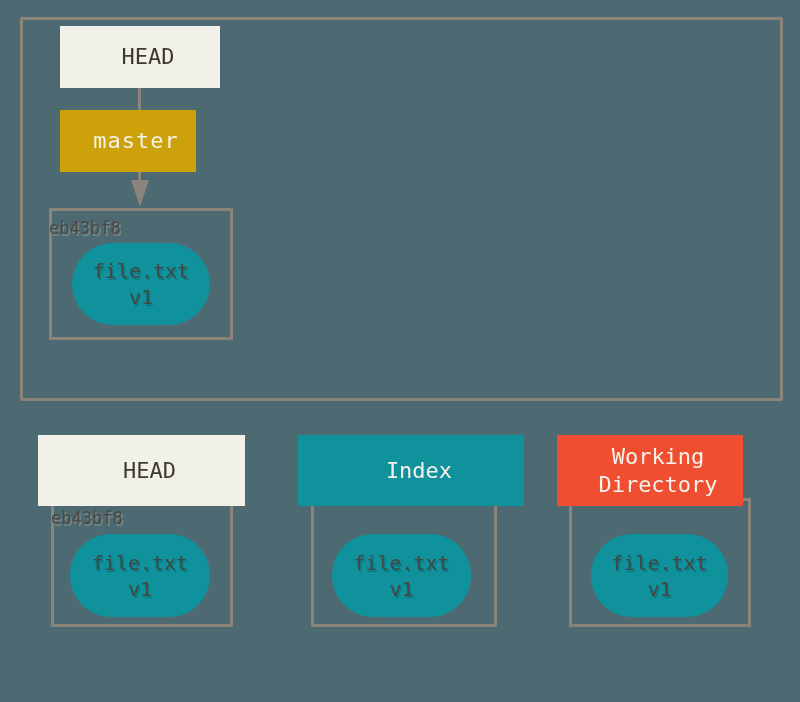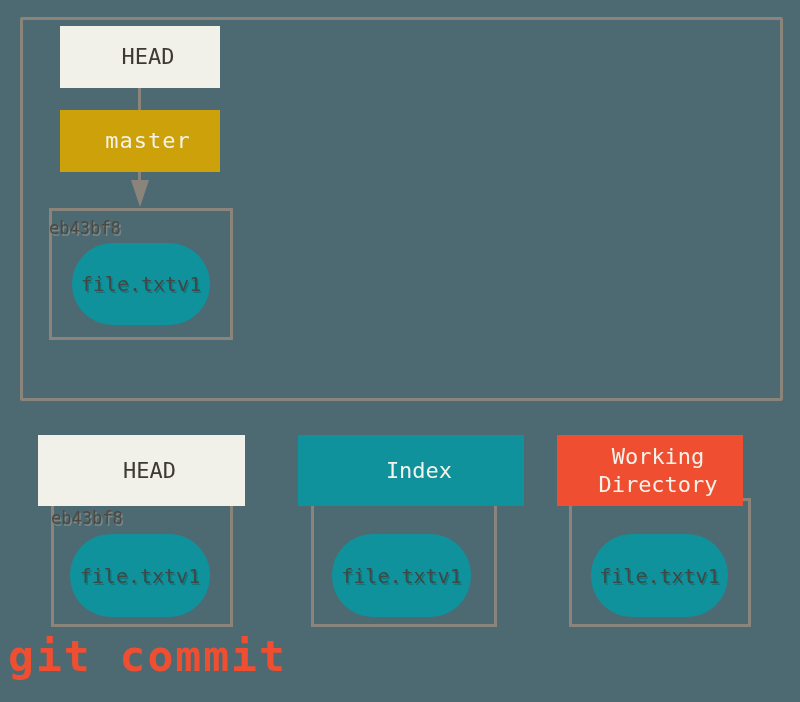--- a/index.html
+++ b/index.html
@@ -22,38 +22,38 @@
   .repo-container { left:20px; top:17px; width:763px; height:384px;
     border:3px solid var(--border); border-radius:2px; z-index:0; }
 
   .label-box { font-size:22px; text-align:center; line-height:1.25; z-index:2;padding-left:16px; }
   .box-cream { background:var(--cream); color:var(--dark_text); }
   .box-gold { background:var(--gold); color:var(--light_text); }
   .box-teal { background:var(--teal); color:var(--light_text); }
   .box-red { background:var(--red); color:var(--light_text); }
 
   .head-top { left:60px; top:26px; width:160px; height:62px; }
-  .master-box { left:60px; top:110px; width:160px; height:62px; letter-spacing:1px; }
+  .master-box { left:60px; top:110px; width:136px; height:62px; letter-spacing:1px; }
 
   .connector { background:var(--border); width:3px; z-index:1; }
   .conn-head-master { left:138px; top:88px; height:22px; }
   .conn-master-commit { left:138px; top:172px; height:9px; }
   .arrow-down { left:131px; top:180px; width:0; height:0;
     border-left:9px solid transparent; border-right:9px solid transparent;
     border-top:27px solid var(--border); z-index:1; }
 
   .outline-box { border:3px solid var(--border); background:transparent; z-index:1; }
   .commit-box { left:49px; top:208px; width:184px; height:132px; }
 
   .hash-label { font-size:17px; color:var(--muted_label); text-align:left;
     text-shadow:1.5px 1.5px 0 rgba(199,192,181,0.35); z-index:2; }
   .hash-top { left:49px; top:218px; width:184px; }
 
   .blob { background:var(--teal); border-radius:41px; color:var(--blob_text);
-    font-size:20px; line-height:1.3; flex-direction:row; text-align:center;
+    font-size:20px; line-height:1.3; flex-direction:column; text-align:center;
     text-shadow:1.5px 1.5px 0 rgba(0,0,0,0.18); z-index:2; }
   .blob-top { left:72px; top:243px; width:138px; height:82px; }
 
   .repo-label { left:30px; top:372px; font-size:22px; color:var(--repo_label);
     text-shadow:1.5px 1.5px 0 rgba(199,192,181,0.35); z-index:2; }
 
   
   .col-header { height:71px; top:435px; z-index:3; }
   .col1-header { left:38px;  width:207px; }
   .col2-header { left:298px; width:226px; }
@@ -124,15 +124,14 @@
 
   <div class="abs label-box box-red center col-header col3-header">
     <span>Working Directory</span>
   </div>
   <div class="abs outline-box col-box col3-box"></div>
   <div class="abs blob center col-blob col3-blob">
     <div>file.txt</div>
     <div>v1</div>
   </div>
 
-  <div class="abs caption">git commit</div>
 
 </div>
 
 </body></html>

